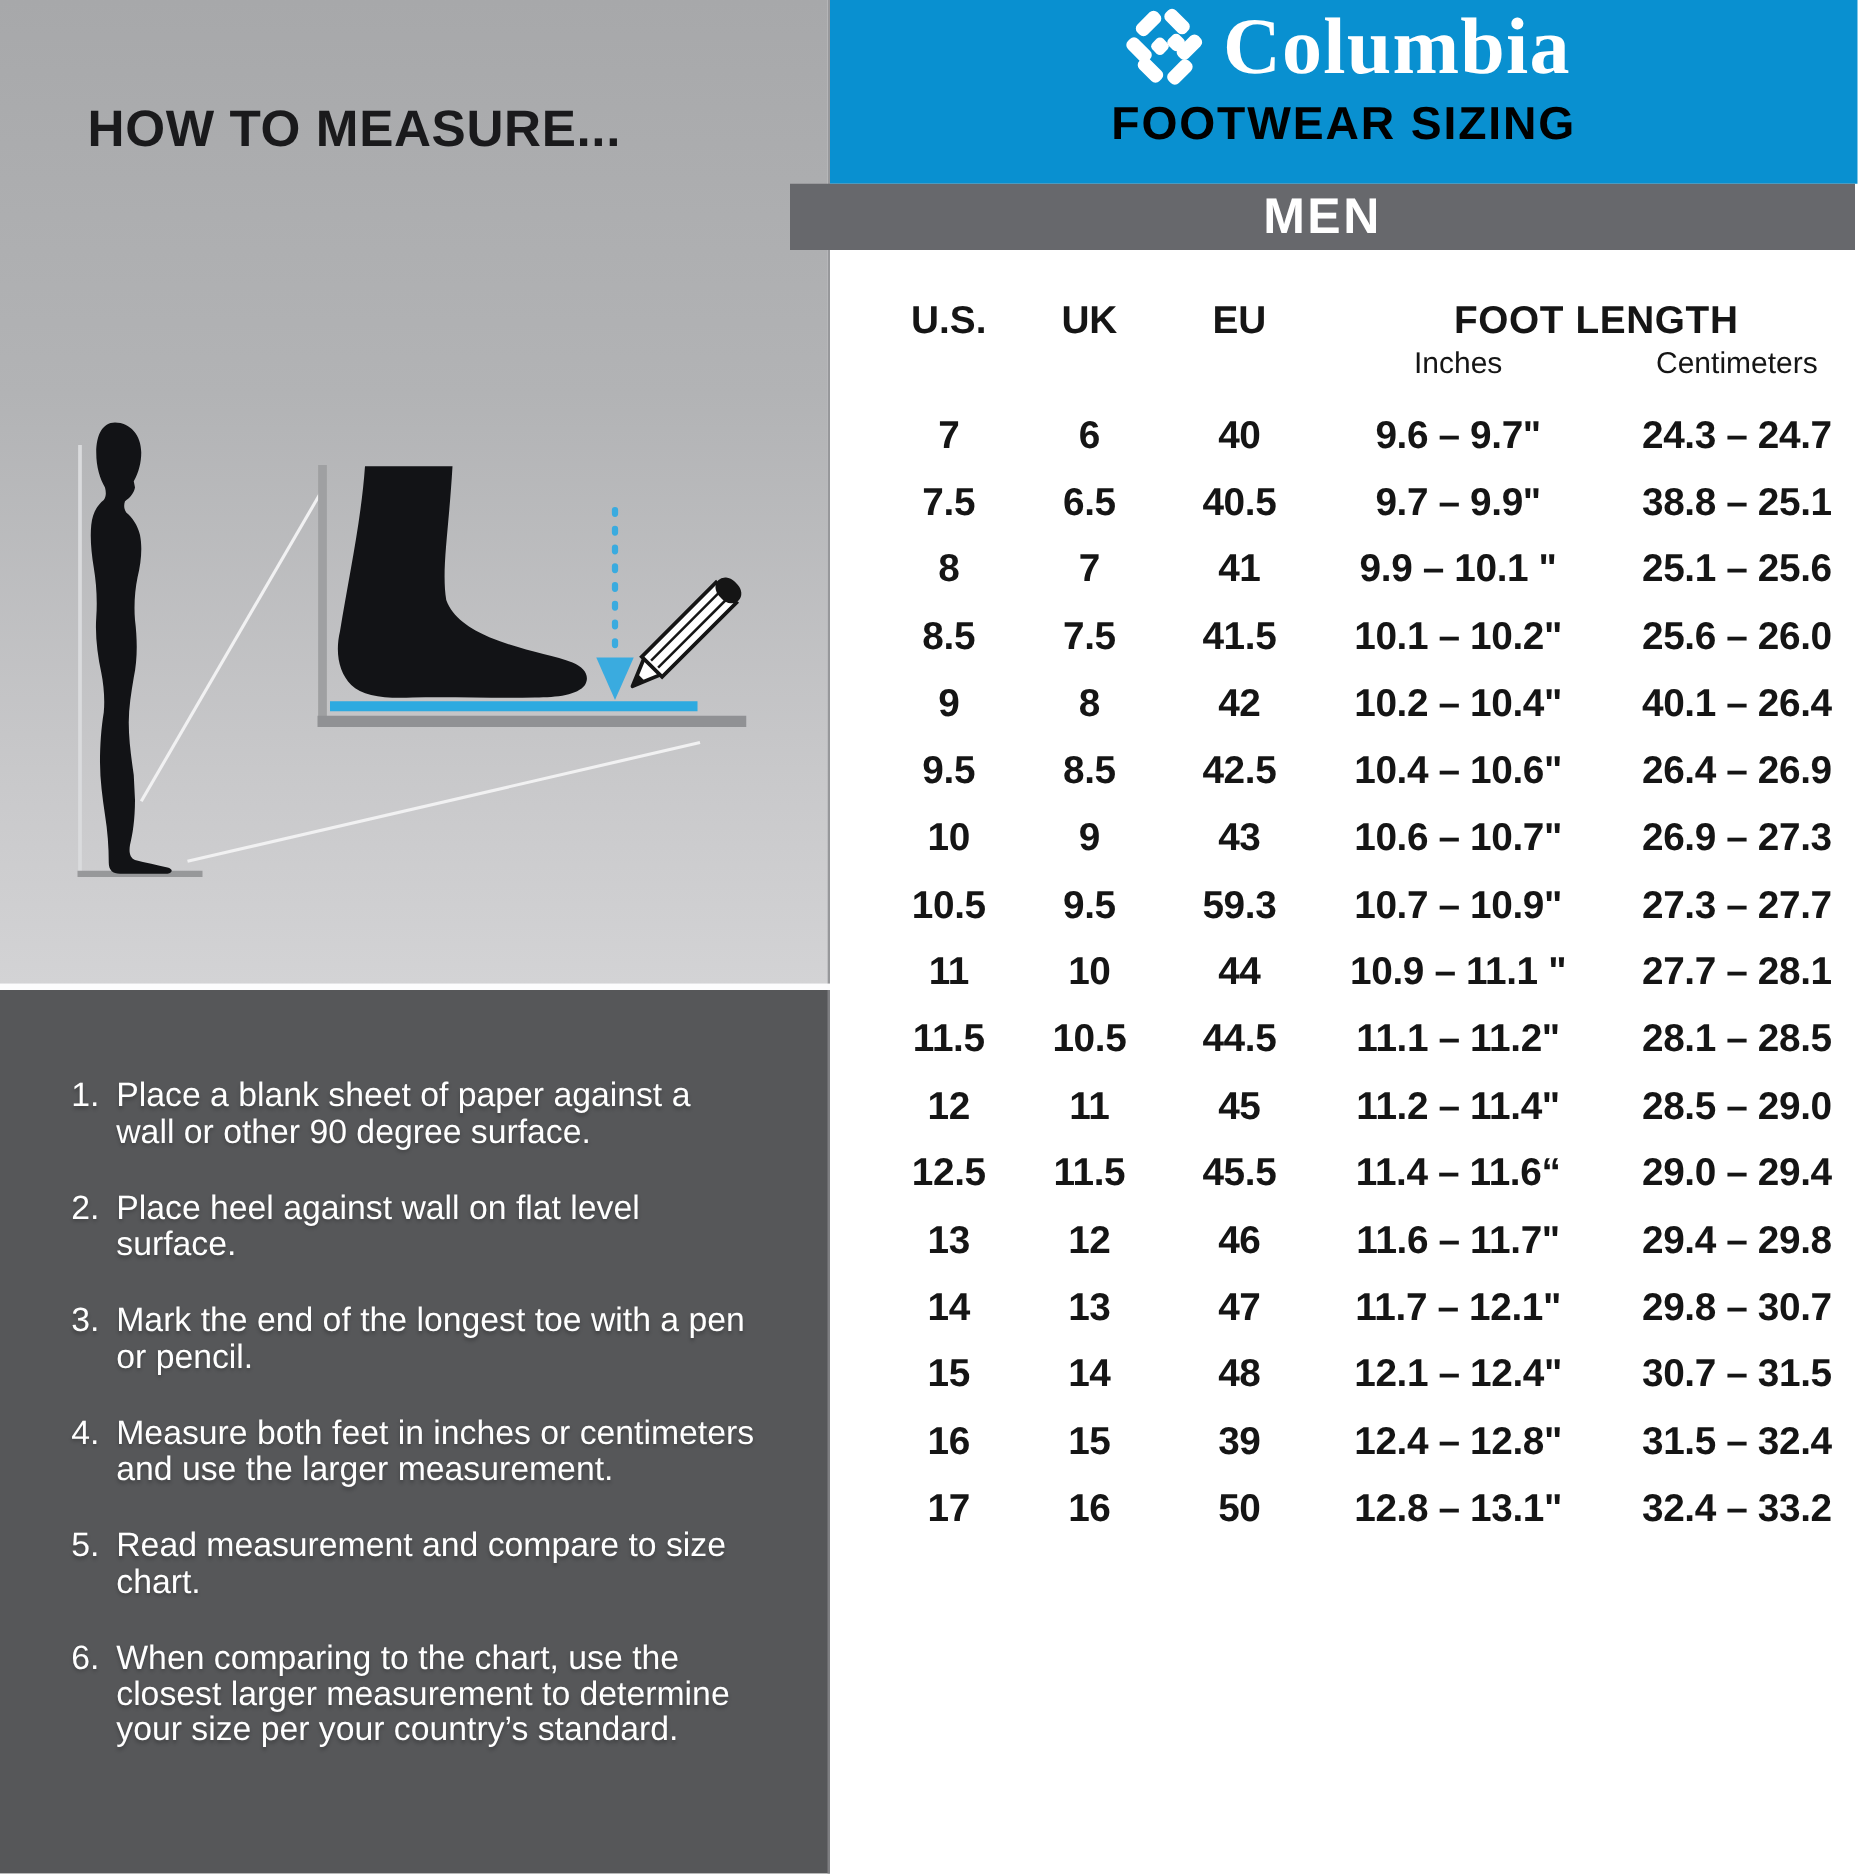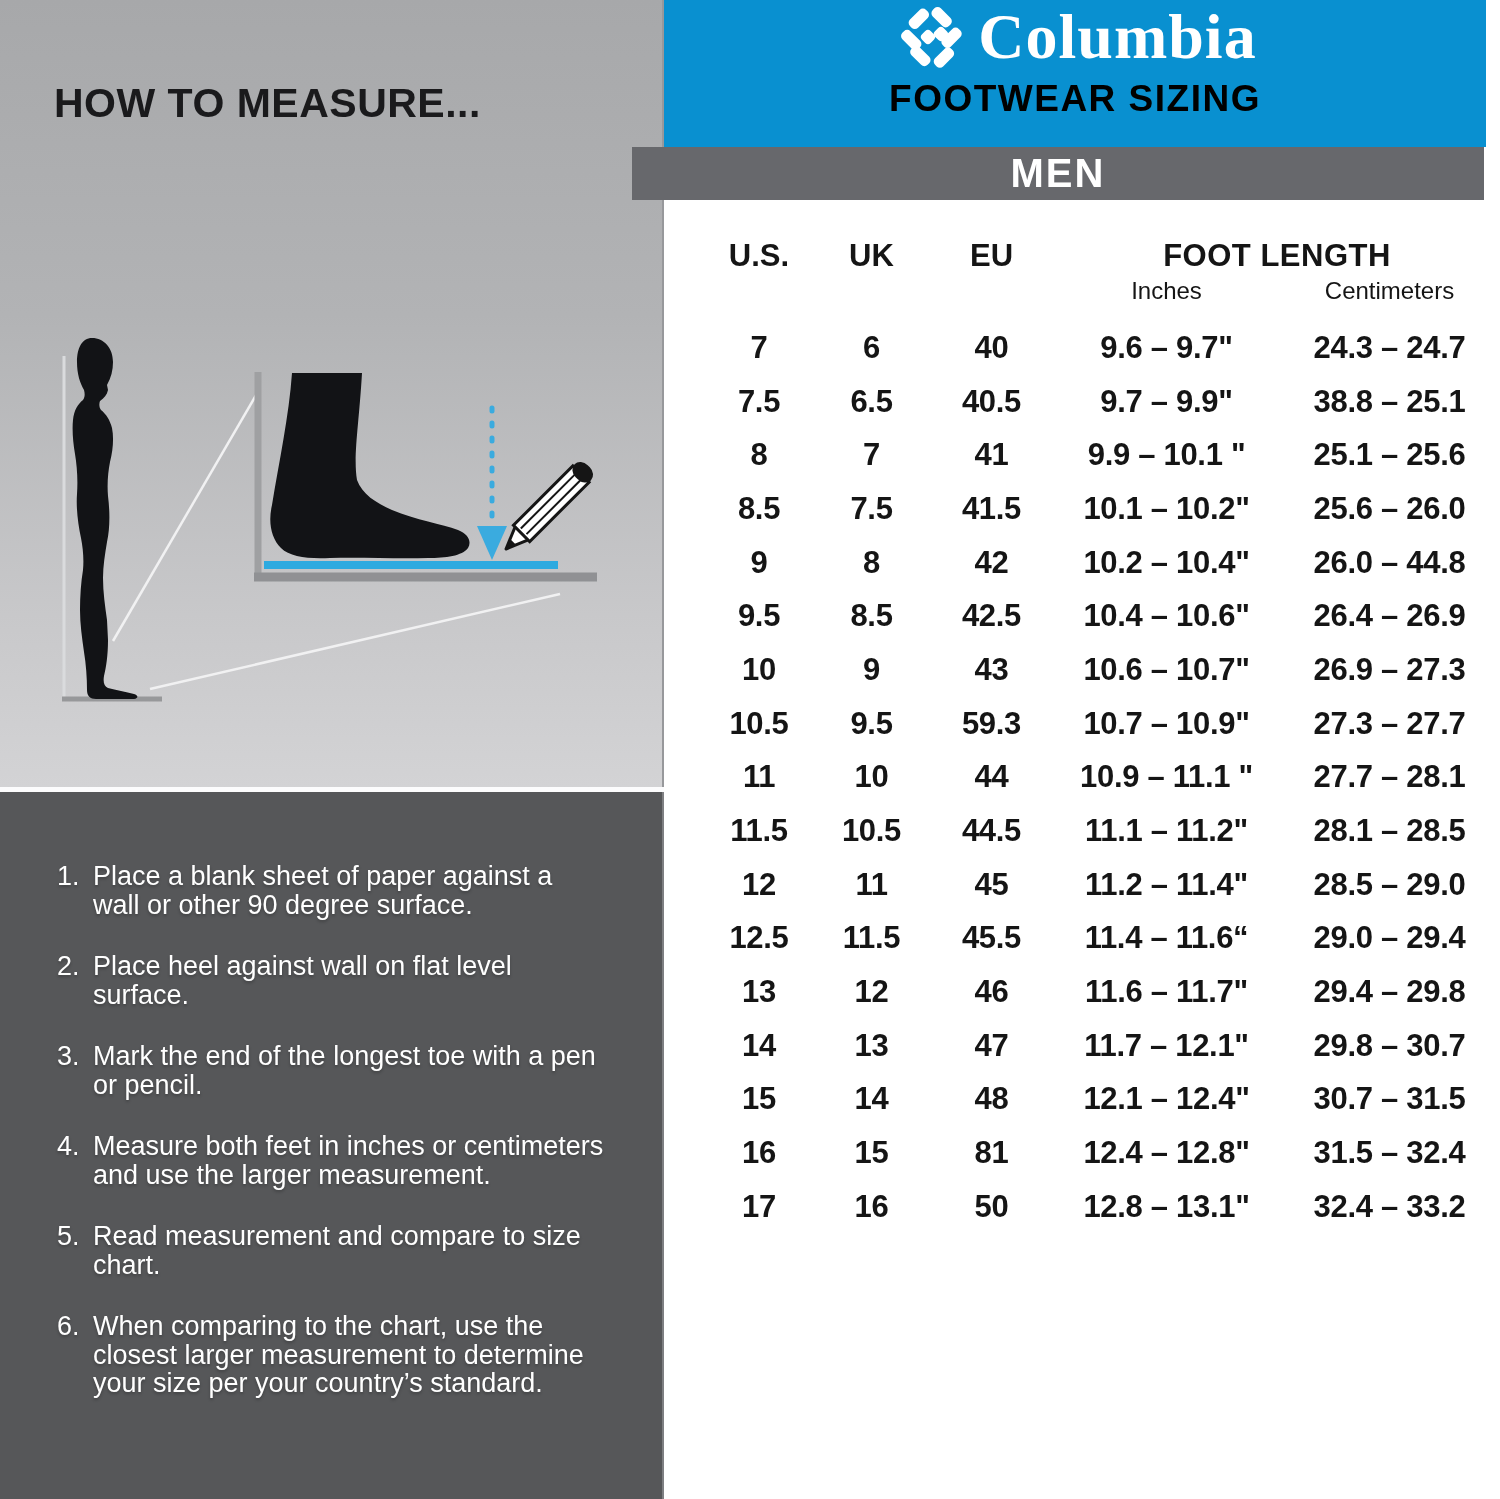--- a/index.html
+++ b/index.html
@@ -3,21 +3,21 @@
 <meta charset="utf-8">
 <style>
   html,body{margin:0;padding:0;background:#ffffff;}
   .page{position:relative;width:1500px;height:1499px;background:#ffffff;overflow:hidden;
         font-family:"Liberation Sans",sans-serif;}
 
   
   .left-top{position:absolute;left:0;top:0;width:662px;height:787px;
     background:linear-gradient(180deg,#a7a8aa 0%,#b2b3b5 40%,#c9c9cb 80%,#d3d3d5 100%);
     border-right:2px solid #97989b;}
-  .left-title{position:absolute;left:54px;top:80px;font-size:41px;font-weight:800;
+  .left-title{position:absolute;left:70px;top:80px;font-size:41px;font-weight:800;
     color:#1a1a1c;letter-spacing:.5px;}
   .illu{position:absolute;left:0;top:0;width:664px;height:787px;}
 
   .left-divider{position:absolute;left:0;top:787px;width:664px;height:5px;background:#fcfcfd;}
 
   .left-bottom{position:absolute;left:0;top:792px;width:662px;height:707px;background:#565759;
     border-right:2px solid #7e7f82;}
   ol.instructions{list-style:none;margin:0;padding:70px 24px 0 57px;}
   .ins{display:flex;color:#ffffff;font-size:27px;line-height:28.5px;margin-bottom:33px;
     font-weight:500;text-shadow:0 2px 3px rgba(0,0,0,.25);}
@@ -213,21 +213,21 @@
     <div>41.5</div>
     <div>10.1 – 10.2"</div>
     <div>25.6 – 26.0</div>
   </div>
 
   <div class="trow">
     <div>9</div>
     <div>8</div>
     <div>42</div>
     <div>10.2 – 10.4"</div>
-    <div>26.0 – 44.8</div>
+    <div>40.1 – 26.4</div>
   </div>
 
   <div class="trow">
     <div>9.5</div>
     <div>8.5</div>
     <div>42.5</div>
     <div>10.4 – 10.6"</div>
     <div>26.4 – 26.9</div>
   </div>
 
@@ -299,21 +299,21 @@
     <div>15</div>
     <div>14</div>
     <div>48</div>
     <div>12.1 – 12.4"</div>
     <div>30.7 – 31.5</div>
   </div>
 
   <div class="trow">
     <div>16</div>
     <div>15</div>
-    <div>81</div>
+    <div>39</div>
     <div>12.4 – 12.8"</div>
     <div>31.5 – 32.4</div>
   </div>
 
   <div class="trow">
     <div>17</div>
     <div>16</div>
     <div>50</div>
     <div>12.8 – 13.1"</div>
     <div>32.4 – 33.2</div>

